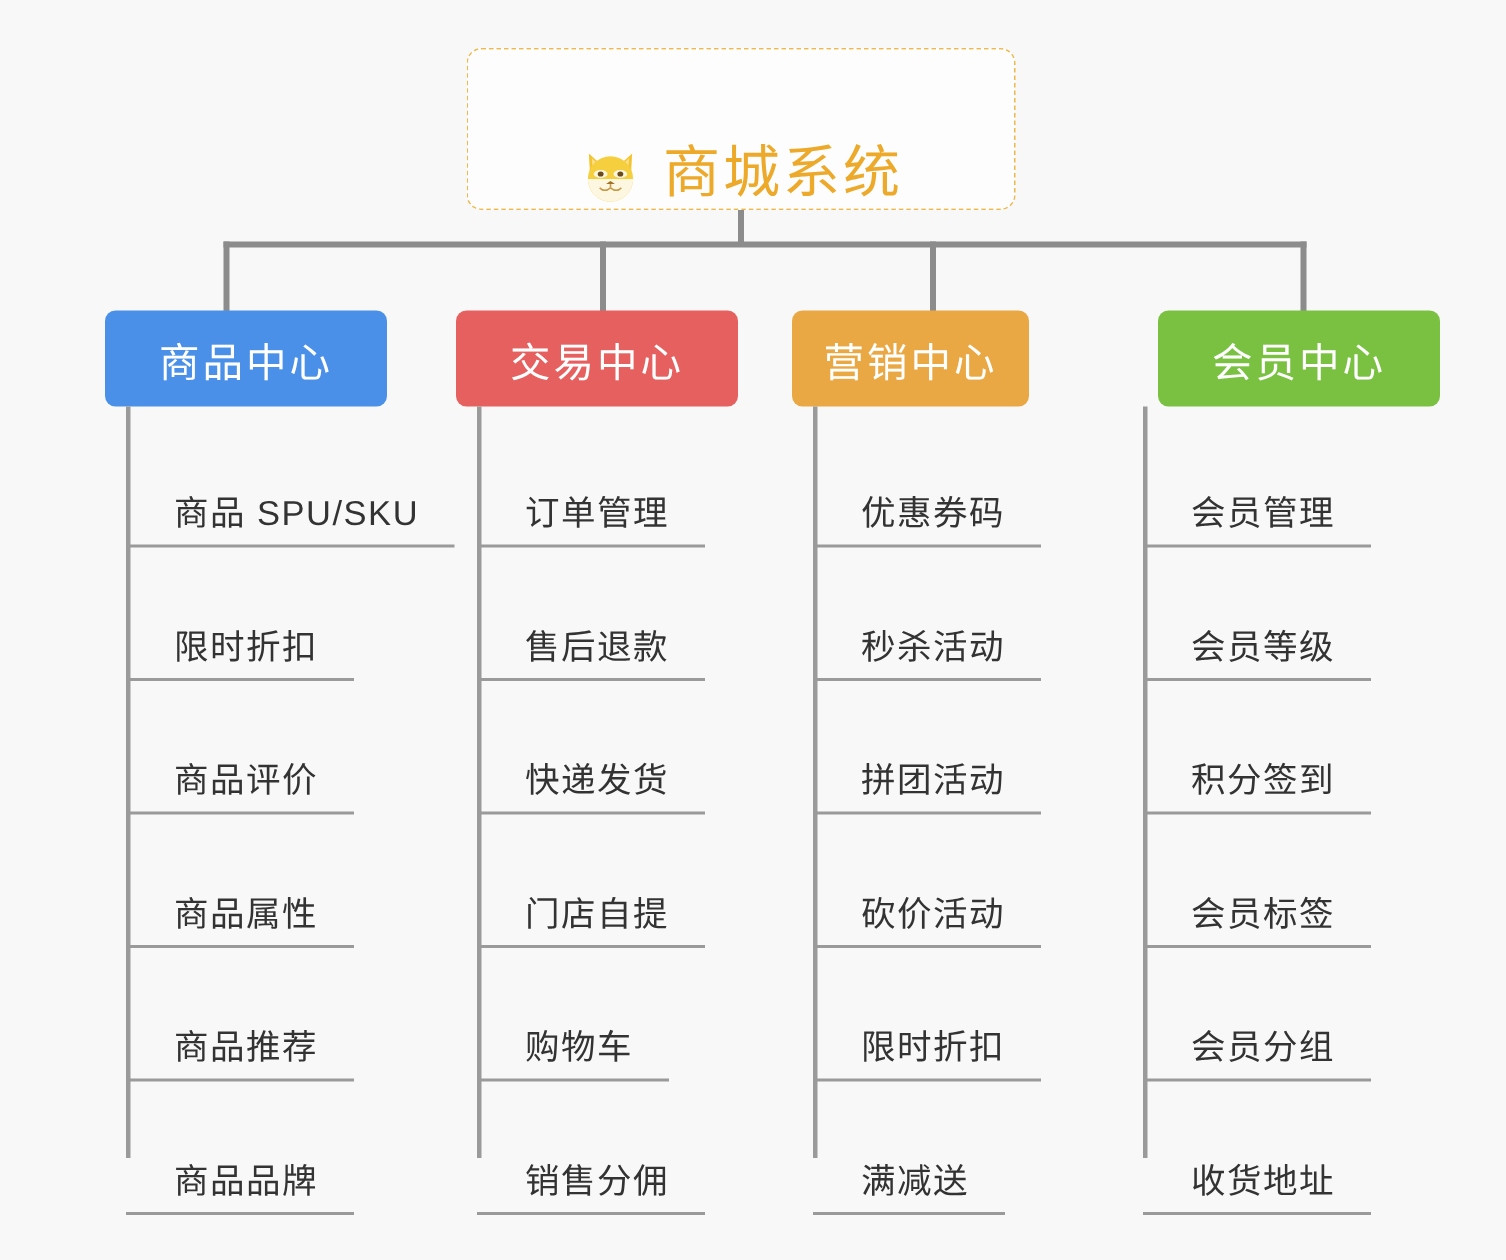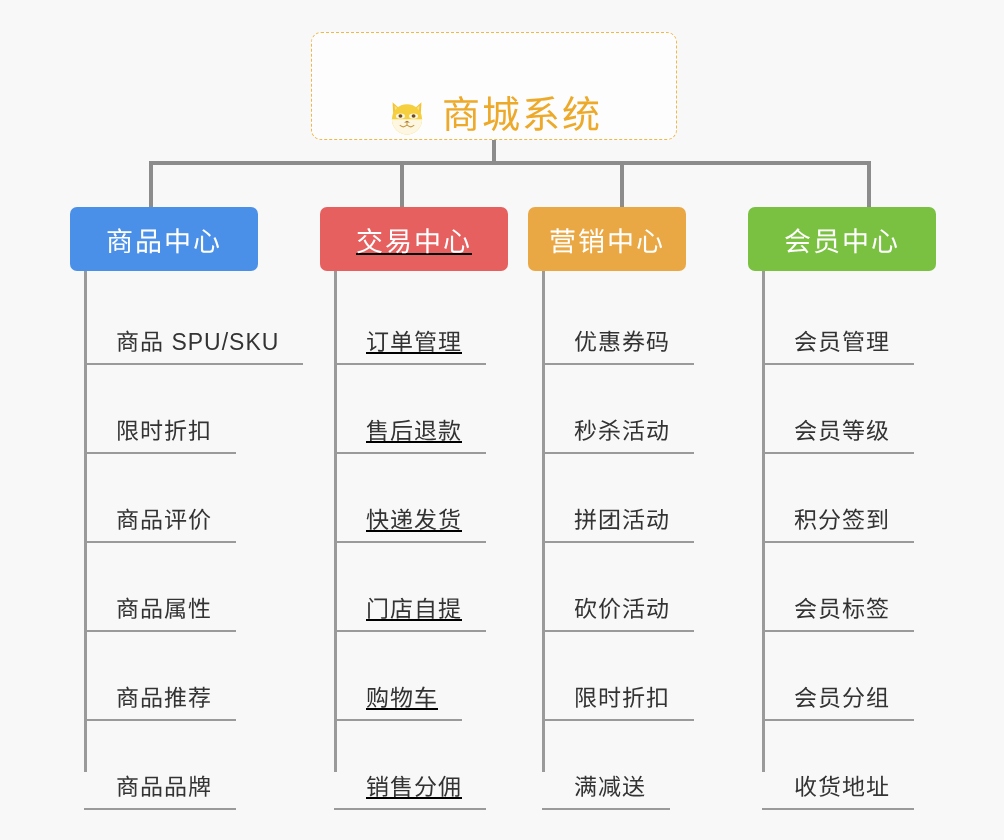--- a/index.html
+++ b/index.html
@@ -167,21 +167,21 @@
       </div>
       <div class="leaf">
         <span class="leaf-inner">商品推荐</span>
       </div>
       <div class="leaf">
         <span class="leaf-inner">商品品牌</span>
       </div>
     </div>
   </div>
 
-  <div class="column" style="left:320px; width:230px;text-decoration:underline;">
+  <div class="column" style="left:304px; width:230px;">
     <div class="cat-header" style="width:188px; background:#e5605e;">
       <span>交易中心</span>
     </div>
     <div class="leaf-list">
       <div class="spine"></div>
       <div class="leaf">
         <span class="leaf-inner">订单管理</span>
       </div>
       <div class="leaf">
         <span class="leaf-inner">售后退款</span>
@@ -222,21 +222,21 @@
       <div class="leaf">
         <span class="leaf-inner">限时折扣</span>
       </div>
       <div class="leaf">
         <span class="leaf-inner">满减送</span>
       </div>
     </div>
   </div>
 
   <div class="column" style="left:748px; width:230px;">
-    <div class="cat-header" style="width:188px; background:#7ac142;">
+    <div class="cat-header" style="width:188px; background:#7ac142;margin-left:24px;">
       <span>会员中心</span>
     </div>
     <div class="leaf-list">
       <div class="spine"></div>
       <div class="leaf">
         <span class="leaf-inner">会员管理</span>
       </div>
       <div class="leaf">
         <span class="leaf-inner">会员等级</span>
       </div>

